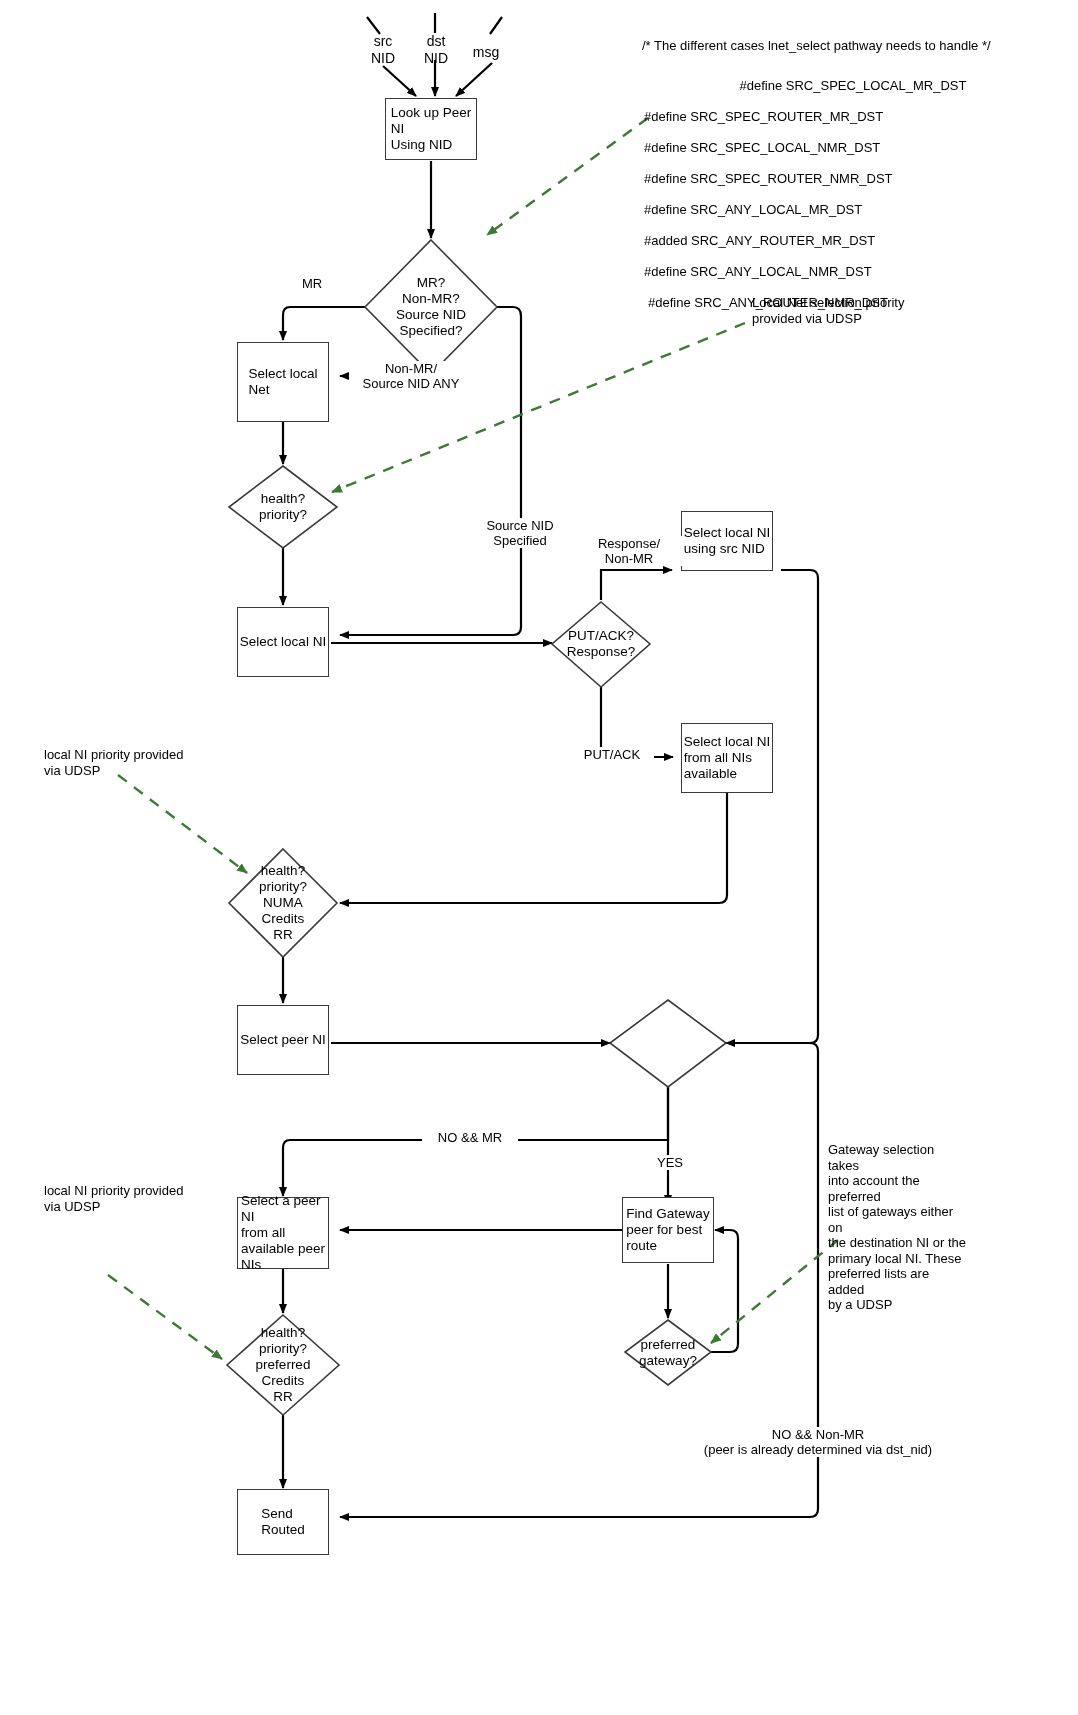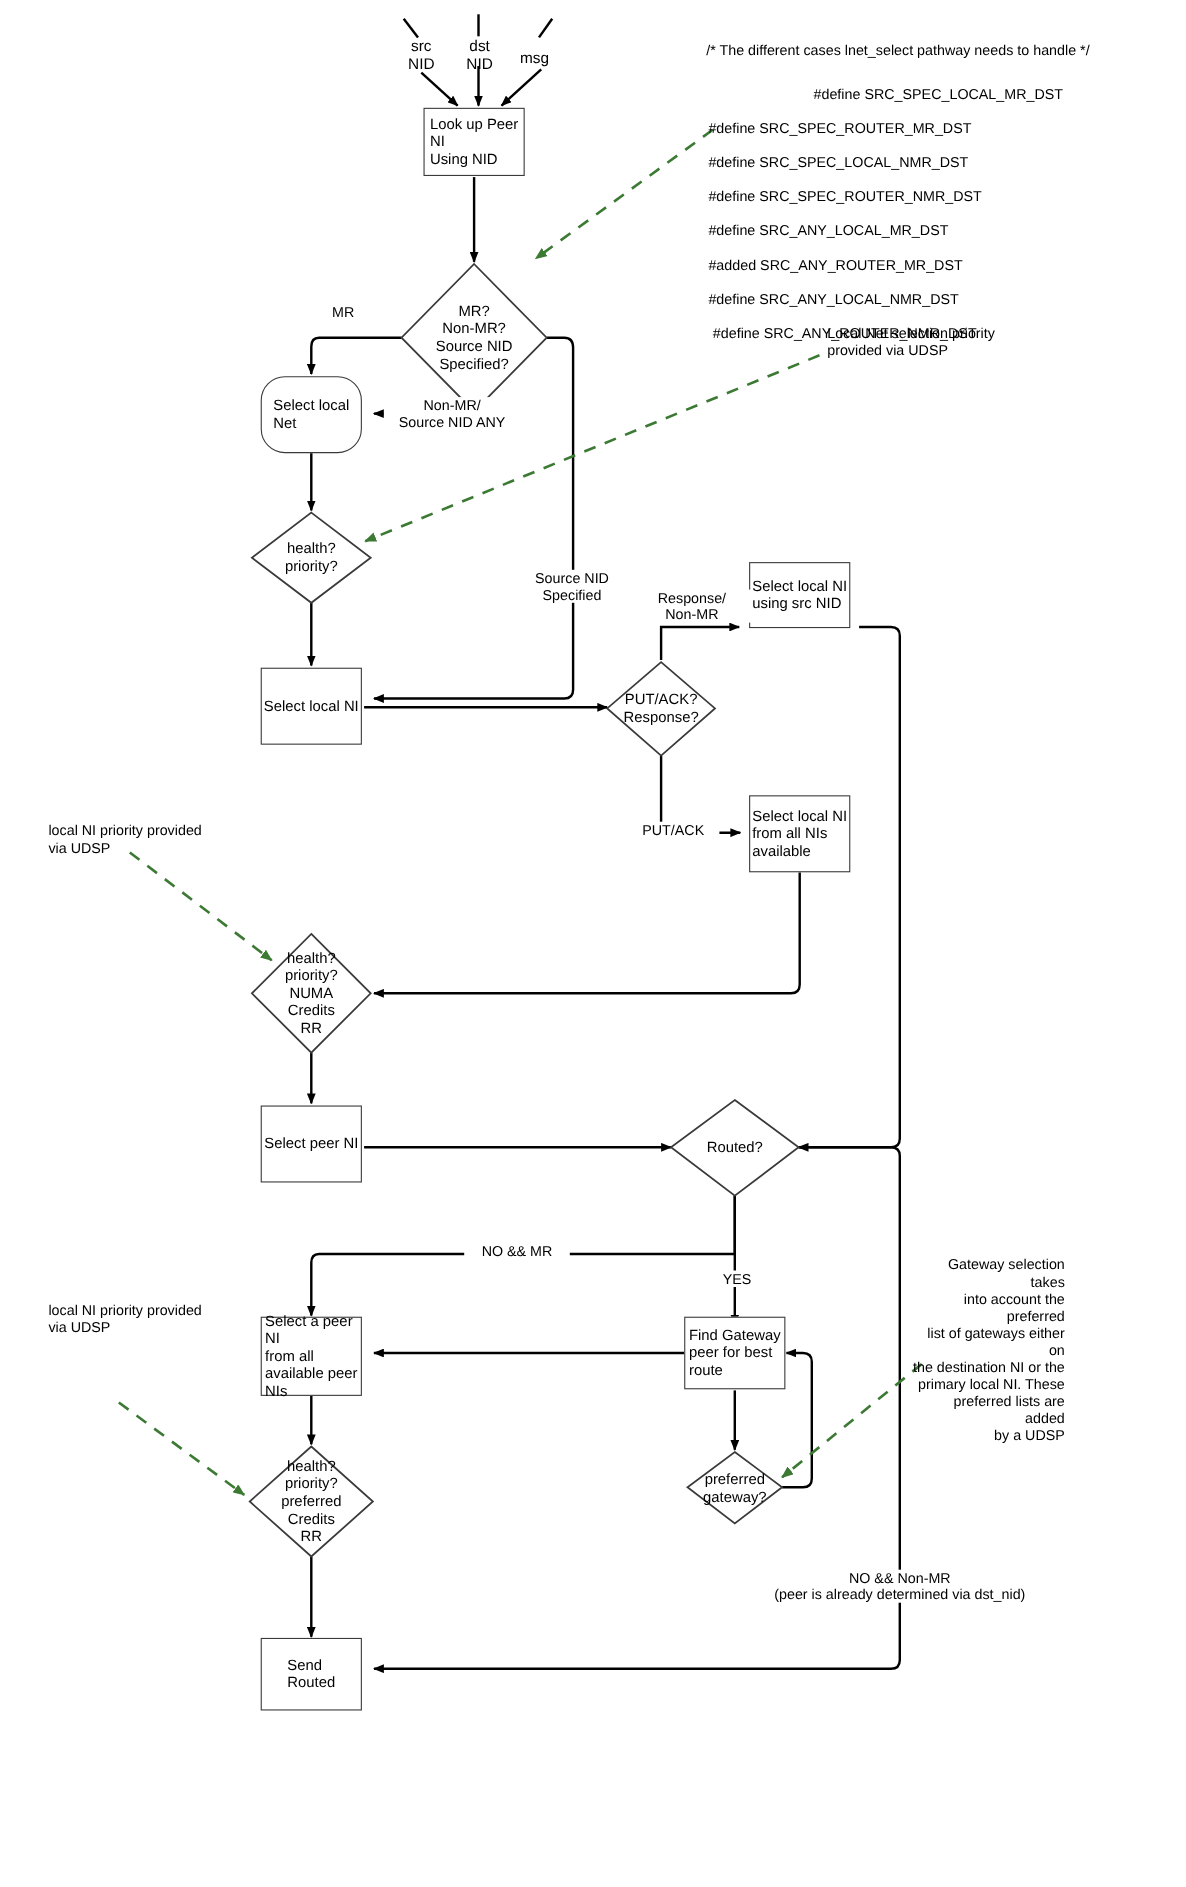--- a/index.html
+++ b/index.html
@@ -177,21 +177,21 @@
   <div class="term-label" style="left:357px; top:33px; width:52px;">src
 NID</div>
   <div class="term-label" style="left:412px; top:33px; width:48px;">dst
 NID</div>
   <div class="term-label" style="left:462px; top:44px; width:48px;">msg</div>
 
   <div class="node box" style="left:385px; top:98px; width:92px; height:62px;">Look up Peer
 NI
 Using NID</div>
 
-  <div class="node box" style="left:237px; top:342px; width:92px; height:70px;border-radius:22px;">Select local
+  <div class="node box" style="left:237px; top:342px; width:92px; height:80px;">Select local
 Net</div>
 
   <div class="node box" style="left:237px; top:607px; width:92px; height:70px;">Select local NI</div>
 
   <div class="node box" style="left:681px; top:511px; width:92px; height:60px;">Select local NI
 using src NID</div>
 
   <div class="node box" style="left:681px; top:723px; width:92px; height:70px;">Select local NI
 from all NIs
 available</div>
@@ -221,21 +221,20 @@
 
   <div class="diamond-label" style="left:554px; top:605px; width:94px; height:78px;">PUT/ACK?
 Response?</div>
 
   <div class="diamond-label" style="left:231px; top:852px; width:104px; height:102px;">health?
 priority?
 NUMA
 Credits
 RR</div>
 
-  <div class="diamond-label" style="left:612px; top:1003px; width:112px; height:80px;">Routed?</div>
 
   <div class="diamond-label" style="left:229px; top:1318px; width:108px; height:94px;">health?
 priority?
 preferred
 Credits
 RR</div>
 
   <div class="diamond-label" style="left:627px; top:1323px; width:82px; height:60px;">preferred
 gateway?</div>
 
@@ -275,21 +274,21 @@
   <div class="note" style="left:752px; top:295px; width:200px;">Local Net selection priority
 provided via UDSP</div>
 
   <div class="note" style="left:44px; top:747px; width:200px;">local NI priority provided
 via UDSP</div>
 
   <div class="note" style="left:44px; top:1183px; width:200px;">local NI priority provided
 via UDSP</div>
 
 
-  <div class="note" style="left:828px; top:1142px; width:140px; text-align:right;">Gateway selection takes
+  <div class="note" style="left:828px; top:1142px; width:140px; text-align:left;">Gateway selection takes
 into account the preferred
 list of gateways either on
 the destination NI or the
 primary local NI. These
 preferred lists are added
 by a UDSP</div>
 
 </div>
 
 </body></html>

